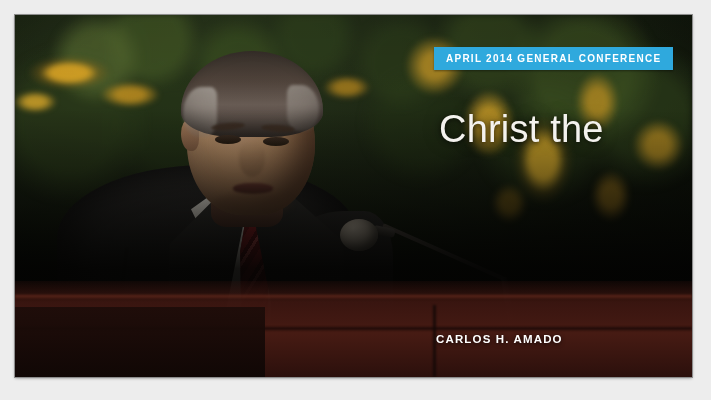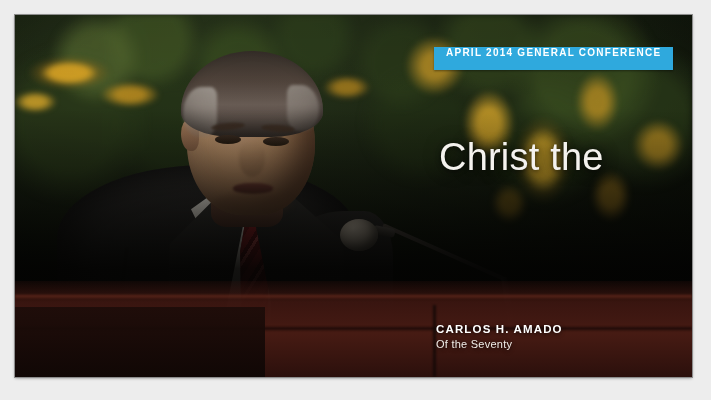--- a/index.html
+++ b/index.html
@@ -382,21 +382,21 @@
   }
 
   
   #conference-badge {
     position: absolute;
     left: 419px;
     top: 32px;
     height: 23px;
     padding: 0 12px;
     display: flex;
-    align-items: flex-start;
+    align-items: center;
     background: #2fa9dd;
     box-shadow: 0 1px 2px rgba(0,0,0,.4);
   }
   #conference-badge .badge-text {
     color: #ffffff;
     font-size: 10px;
     font-weight: bold;
     letter-spacing: 1.25px;
     white-space: nowrap;
     font-family: "Liberation Sans", sans-serif;
@@ -408,29 +408,28 @@
     left: 424px;
     top: 94px;
     width: 250px;
     color: #f4f2ee;
     font-family: "Liberation Sans", sans-serif;
     font-size: 38px;
     font-weight: 300;
     line-height: 1.07;
     letter-spacing: .2px;
     text-shadow: 0 1px 5px rgba(0,0,0,.65), 0 0 18px rgba(0,0,0,.45);
-    margin-top: 28px;
   }
   #video-title .title-line { display: block; }
 
   
   #speaker-caption {
     position: absolute;
     left: 421px;
-    top: 308px;
+    top: 318px;
     color: #ffffff;
     text-shadow: 0 1px 4px rgba(0,0,0,.75);
   }
   #speaker-caption .speaker-name {
     display: block;
     font-size: 11.5px;
     font-weight: bold;
     letter-spacing: 1.15px;
     margin-bottom: 3px;
   }
@@ -496,17 +495,16 @@
     <div id="conference-badge">
       <span class="badge-text">APRIL 2014 GENERAL CONFERENCE</span>
     </div>
 
     <div id="video-title">
       <span class="title-line">Christ the</span>
     </div>
 
     <div id="speaker-caption">
       <span class="speaker-name">CARLOS H. AMADO</span>
-      <span class="speaker-role">Of the Seventy</span>
     </div>
 
   </div>
 </div>
 
 </body></html>

